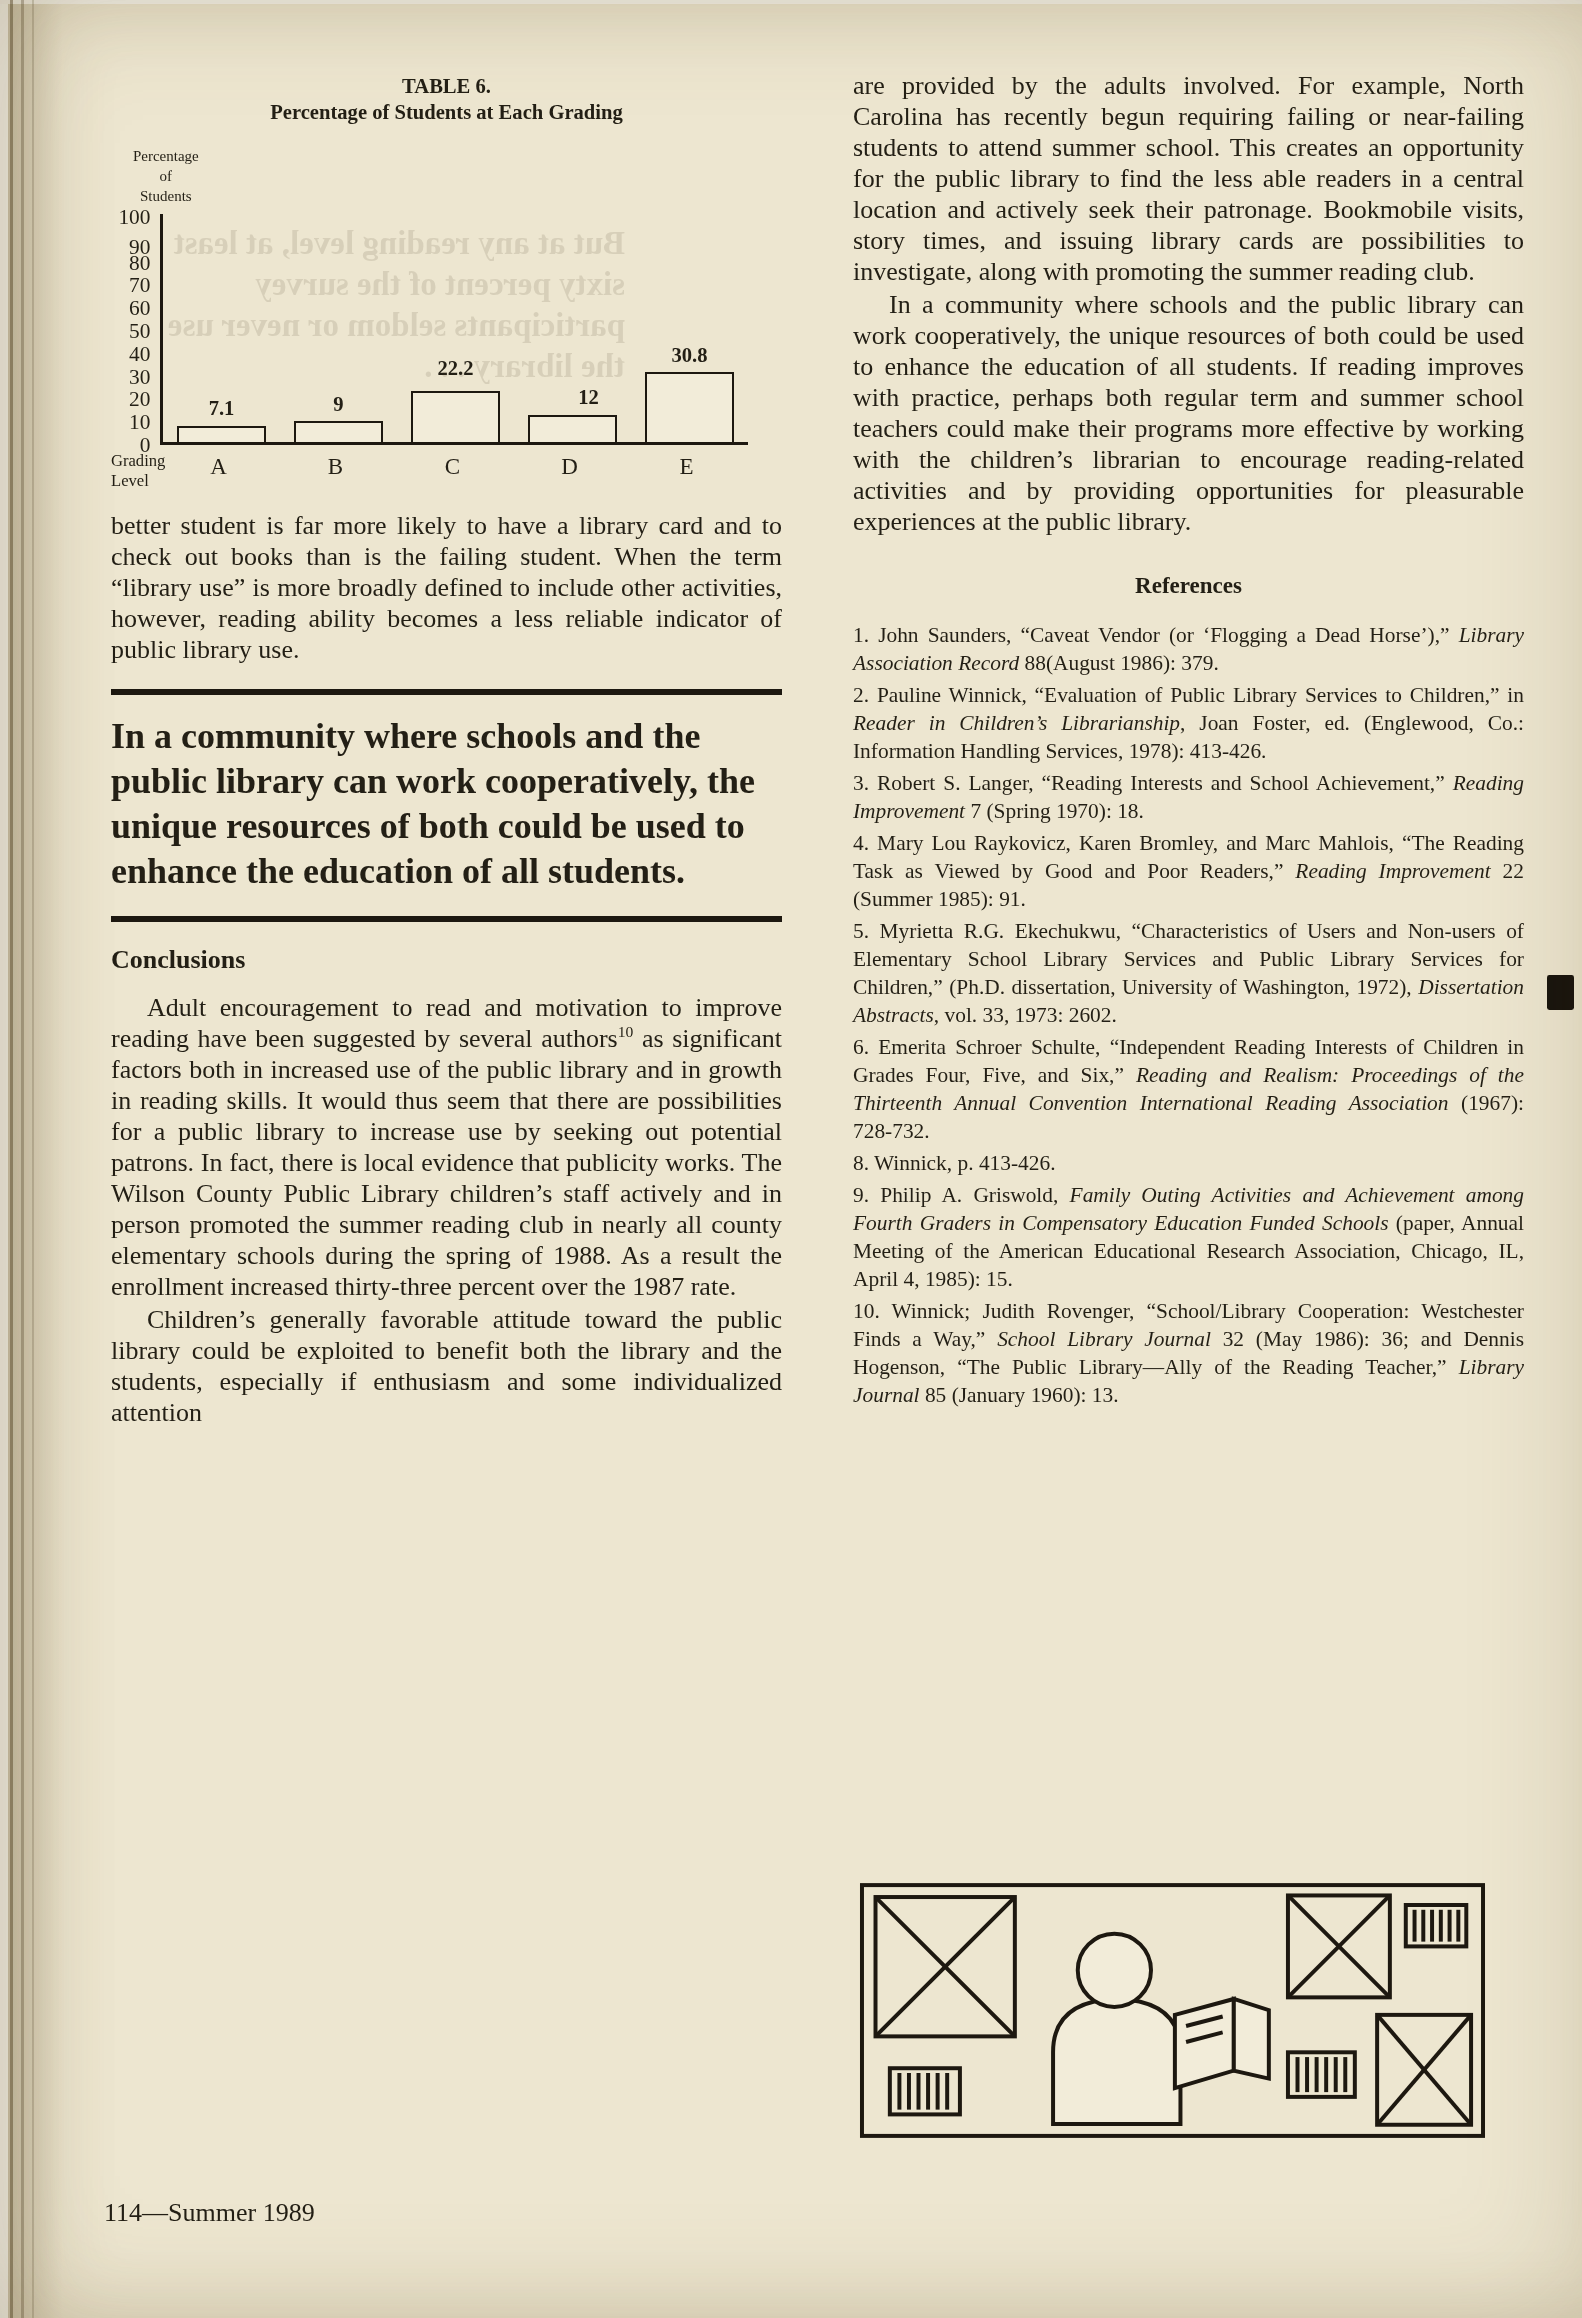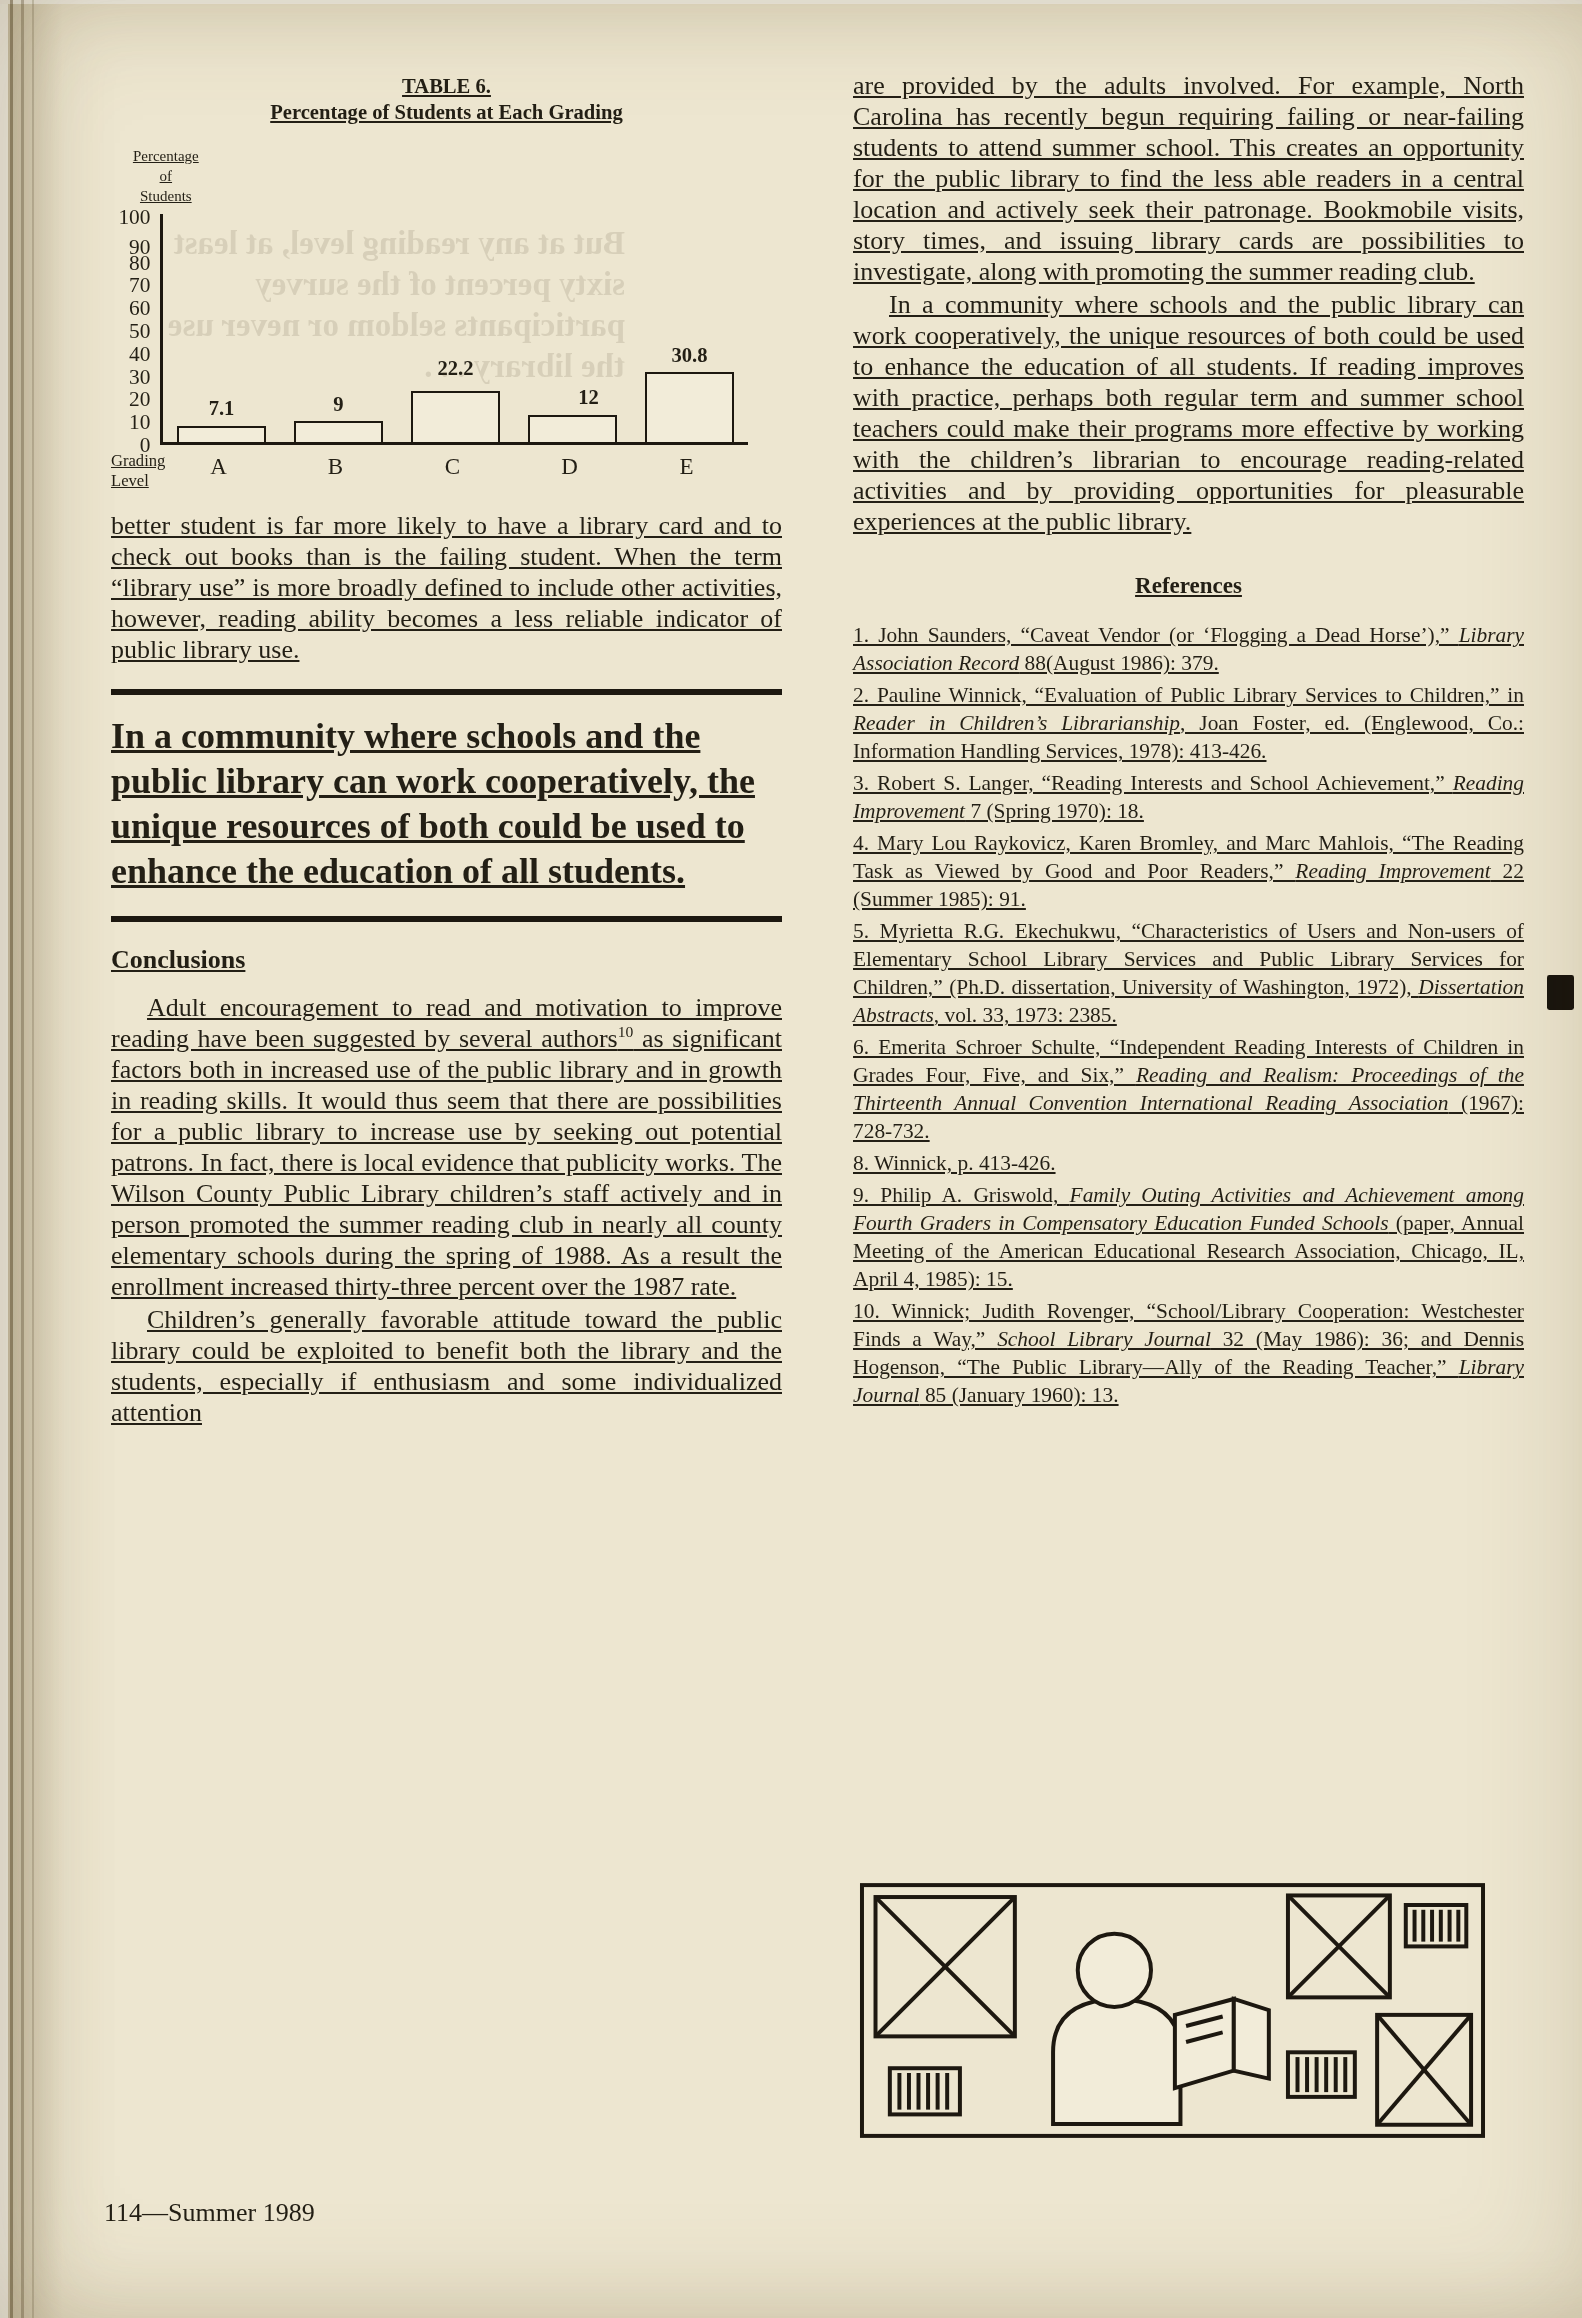--- a/index.html
+++ b/index.html
@@ -14,21 +14,21 @@
   .edge-white{position:absolute;left:0;top:0;width:8px;height:100%;background:#fbf9f2;z-index:4;}
   .edge-top{position:absolute;left:0;top:0;width:100%;height:4px;background:#f8f6ee;z-index:4;}
   .edge-line{position:absolute;top:0;height:100%;width:2.4px;z-index:4;}
   .edge-l1{left:10.3px;background:rgba(82,68,40,.50);}
   .edge-l2{left:21.4px;background:rgba(82,68,40,.34);}
   .edge-l3{left:32px;background:rgba(82,68,40,.22);}
   .edge-grad{position:absolute;left:0;top:0;width:63px;height:100%;z-index:3;
     background:linear-gradient(90deg,rgba(90,74,44,.22),rgba(90,74,44,0));}
 
   
-  .col{position:absolute;width:671px;text-align:justify;font-size:26px;line-height:31px;z-index:2;text-decoration:underline;}
+  .col{position:absolute;width:671px;text-align:justify;font-size:26px;line-height:31px;z-index:2;}
   .col-left{left:111px;top:73px;}
   .col-right{left:853px;top:70px;}
   p.body{margin:0 0 1.6px 0;}
   p.indent{text-indent:36px;}
   sup{font-size:60%;vertical-align:super;line-height:0;}
 
   
   .chart{margin-bottom:19px;text-align:left;}
   .chart-title{text-align:center;font-weight:bold;font-size:20.6px;line-height:26px;margin-bottom:20.6px;}
   .y-axis-label{width:119px;text-align:center;font-size:15px;line-height:20px;margin:0 0 8px -4.7px;}
@@ -152,21 +152,21 @@
 
   <div class="col col-right">
     <p class="body">are provided by the adults involved. For example, North Carolina has recently begun requiring failing or near-failing students to attend summer school. This creates an opportunity for the public library to find the less able readers in a central location and actively seek their patronage. Bookmobile visits, story times, and issuing library cards are possibilities to investigate, along with promoting the summer reading club.</p>
     <p class="body indent">In a community where schools and the public library can work cooperatively, the unique resources of both could be used to enhance the education of all students. If reading improves with practice, perhaps both regular term and summer school teachers could make their programs more effective by working with the children’s librarian to encourage reading-related activities and by providing opportunities for pleasurable experiences at the public library.</p>
     <h3 class="refs-heading">References</h3>
     <div class="refs" id="refs">
         <p class="ref"><span>1. John Saunders, “Caveat Vendor (or ‘Flogging a Dead Horse’),” </span><i>Library Association Record</i><span> 88(August 1986): 379.</span></p>
         <p class="ref"><span>2. Pauline Winnick, “Evaluation of Public Library Services to Children,” in </span><i>Reader in Children’s Librarianship</i><span>, Joan Foster, ed. (Englewood, Co.: Information Handling Services, 1978): 413-426.</span></p>
         <p class="ref"><span>3. Robert S. Langer, “Reading Interests and School Achievement,” </span><i>Reading Improvement</i><span> 7 (Spring 1970): 18.</span></p>
         <p class="ref"><span>4. Mary Lou Raykovicz, Karen Bromley, and Marc Mahlois, “The Reading Task as Viewed by Good and Poor Readers,” </span><i>Reading Improvement</i><span> 22 (Summer 1985): 91.</span></p>
-        <p class="ref"><span>5. Myrietta R.G. Ekechukwu, “Characteristics of Users and Non-users of Elementary School Library Services and Public Library Services for Children,” (Ph.D. dissertation, University of Washington, 1972), </span><i>Dissertation Abstracts</i><span>, vol. 33, 1973: 2385.</span></p>
+        <p class="ref"><span>5. Myrietta R.G. Ekechukwu, “Characteristics of Users and Non-users of Elementary School Library Services and Public Library Services for Children,” (Ph.D. dissertation, University of Washington, 1972), </span><i>Dissertation Abstracts</i><span>, vol. 33, 1973: 2602.</span></p>
         <p class="ref"><span>6. Emerita Schroer Schulte, “Independent Reading Interests of Children in Grades Four, Five, and Six,” </span><i>Reading and Realism: Proceedings of the Thirteenth Annual Convention International Reading Association</i><span> (1967): 728-732.</span></p>
         <p class="ref"><span>8. Winnick, p. 413-426.</span></p>
         <p class="ref"><span>9. Philip A. Griswold, </span><i>Family Outing Activities and Achievement among Fourth Graders in Compensatory Education Funded Schools</i><span> (paper, Annual Meeting of the American Educational Research Association, Chicago, IL, April 4, 1985): 15.</span></p>
         <p class="ref"><span>10. Winnick; Judith Rovenger, “School/Library Cooperation: Westchester Finds a Way,” </span><i>School Library Journal</i><span> 32 (May 1986): 36; and Dennis Hogenson, “The Public Library—Ally of the Reading Teacher,” </span><i>Library Journal</i><span> 85 (January 1960): 13.</span></p>
       </div>
   </div>
 
   <div class="illustration">
     <svg viewBox="0 0 790 325" width="629" height="259">
       <g fill="none" stroke="#1d1810" stroke-width="5">

